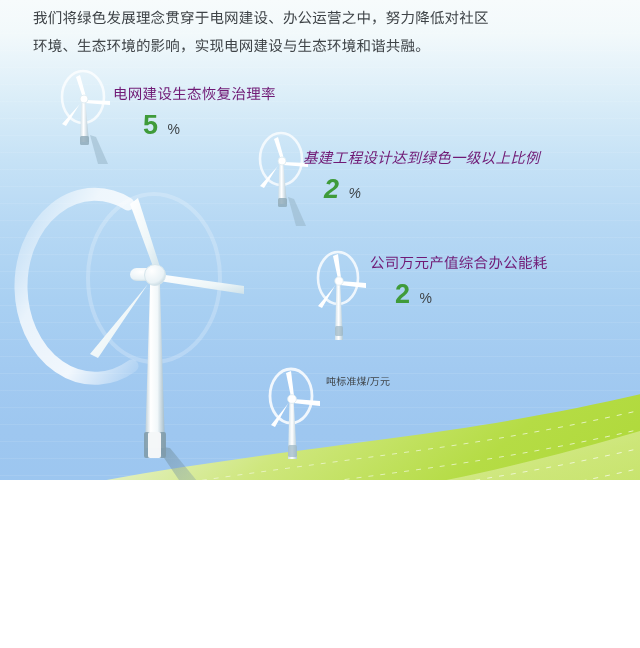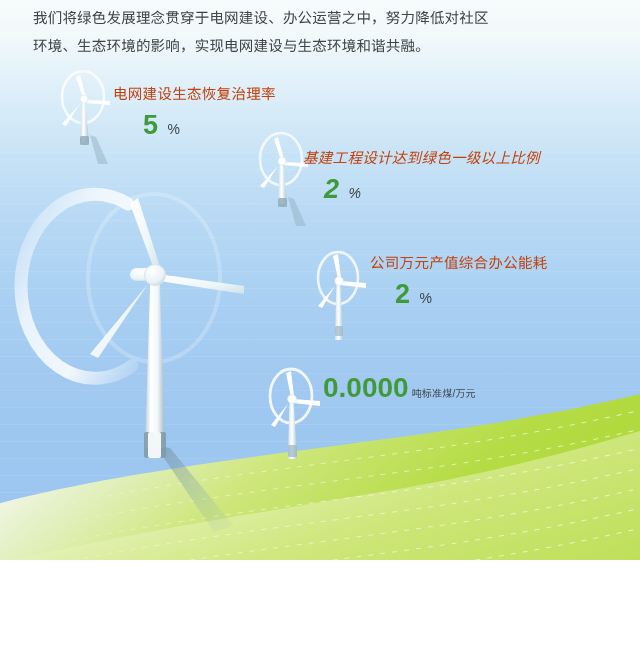--- a/index.html
+++ b/index.html
@@ -8,21 +8,21 @@
     padding: 0;
     background: #ffffff;
   }
   body {
     font-family: "Liberation Sans", "DejaVu Sans", sans-serif;
   }
 
   #poster {
     position: relative;
     width: 640px;
-    height: 560px;
+    height: 480px;
     overflow: hidden;
     background: #ffffff;
   }
 
   
   .sky {
     position: absolute;
     left: 0; top: 0;
     width: 640px;
     height: 648px;
@@ -75,21 +75,21 @@
     color: #3f4448;
     font-size: 14.5px;
     line-height: 28px;
     letter-spacing: .2px;
     white-space: pre-line;
   }
 
   .metric { position: absolute; }
 
   .metric-label {
-    color: #c2410c;
+    color: #701a75;
     font-size: 14.5px;
     line-height: 20px;
     letter-spacing: .3px;
     white-space: nowrap;
   }
 
   .metric-value-row {
     display: flex;
     align-items: baseline;
     white-space: nowrap;
@@ -342,18 +342,17 @@
   <div class="metric" id="metric-2">
     <div class="metric-label">公司万元产值综合办公能耗</div>
     <div class="metric-value-row">
       <span class="metric-number">2</span>
       <span class="metric-unit">%</span>
     </div>
   </div>
 
   <div class="metric" id="metric-3">
     <div class="metric-value-row">
-      <span class="metric-number wide">0.0000</span>
       <span class="metric-unit tight">吨标准煤/万元</span>
     </div>
   </div>
 
 </div>
 
 </body></html>

